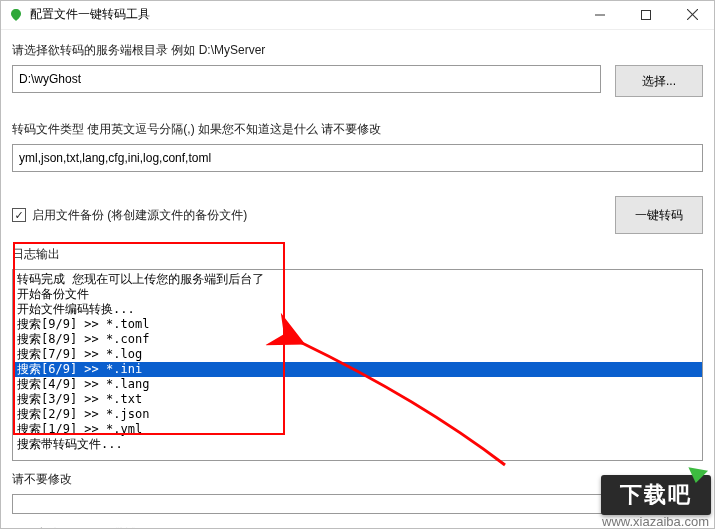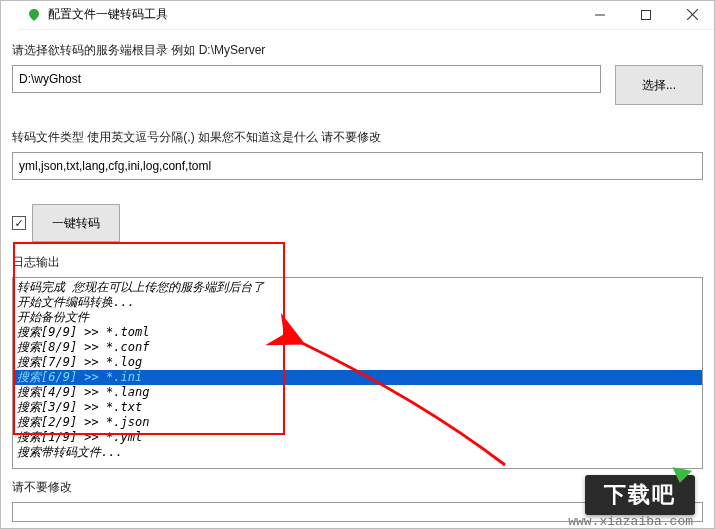--- a/index.html
+++ b/index.html
@@ -17,21 +17,20 @@
 
   
   .titlebar {
     height:30px;
     display:flex;
     align-items:center;
     padding:0 0 0 8px;
     border-bottom:1px solid #eee;
     background:#fff;
     user-select:none;
-    margin-left:18px;
   }
   .titlebar .app-icon {
     width:16px; height:16px; margin-right:6px;
     display:flex; align-items:center; justify-content:center;
   }
   .titlebar .title { flex:0 0 auto; color:#000; }
   .titlebar .spacer { flex:1 1 auto; }
   .win-btn {
     width:46px; height:30px;
     display:flex; align-items:center; justify-content:center;
@@ -56,21 +55,21 @@
     flex:1 1 auto;
     height:28px;
     padding:2px 6px;
     border:1px solid #999;
     background:#fff;
     font: inherit;
     color:#000;
   }
   .btn {
     flex:0 0 88px;
-    height:40px;
+    height:32px;
     border:1px solid #a8a8a8;
     background:#e6e6e6;
     display:flex; align-items:center; justify-content:center;
     font:inherit;
     color:#000;
     cursor:pointer;
   }
 
   .check-row {
     display:flex;
@@ -98,25 +97,24 @@
     line-height:15px;
     color:#000;
     overflow:hidden;
     position:relative;
     padding:2px 0;
   }
   .log-line {
     white-space:pre;
     padding:0 4px;
     height:15px;
-    font-style:italic;
   }
   .log-line.selected {
     background:#0a5fce;
-    color:#7dd3fc;
+    color:#ffffff;
   }
   
   .red-highlight {
     position:absolute;
     left:13px; top:242px;
     width:272px; height:193px;
     border:2px solid #fe0404;
     pointer-events:none;
     z-index:20;
   }
@@ -135,25 +133,24 @@
   .status-bar {
     width:100%;
     text-align:left;
     font-weight:700;
     padding:6px 0 4px 0;
   }
 
   
   .watermark {
     position:absolute;
-    right:20px; bottom:0;
+    right:4px; bottom:0;
     width:110px; height:54px;
     pointer-events:none;
     z-index:30;
-    font-family:Liberation Mono, monospace;
   }
   .wm-badge {
     position:absolute; right:0; top:0;
     width:110px; height:40px;
     background:#2a2a2a;
     border-radius:3px;
     box-shadow:0 2px 4px rgba(0,0,0,.35);
     color:#fff;
     font-weight:900;
     font-size:22px;
@@ -216,29 +213,30 @@
     <button class="btn">选择...</button>
   </div>
 
   <div class="label">转码文件类型 使用英文逗号分隔(,) 如果您不知道这是什么 请不要修改</div>
   <div class="row">
     <input class="text-input" type="text" value="yml,json,txt,lang,cfg,ini,log,conf,toml" style="">
   </div>
 
   <div class="check-row">
     <span class="checkbox">✓</span>
+    <span class="check-label">启用文件备份 (将创建源文件的备份文件)</span>
     <button class="btn btn-convert">一键转码</button>
   </div>
 
   <div class="label">日志输出</div>
 
   <div class="log-box" id="logbox">
       <div class="log-line">转码完成 您现在可以上传您的服务端到后台了</div>
+      <div class="log-line">开始备份文件</div>
       <div class="log-line">开始文件编码转换...</div>
-      <div class="log-line">开始备份文件</div>
       <div class="log-line">搜索[9/9] &gt;&gt; *.toml</div>
       <div class="log-line">搜索[8/9] &gt;&gt; *.conf</div>
       <div class="log-line">搜索[7/9] &gt;&gt; *.log</div>
       <div class="log-line selected">搜索[6/9] &gt;&gt; *.ini</div>
       <div class="log-line">搜索[4/9] &gt;&gt; *.lang</div>
       <div class="log-line">搜索[3/9] &gt;&gt; *.txt</div>
       <div class="log-line">搜索[2/9] &gt;&gt; *.json</div>
       <div class="log-line">搜索[1/9] &gt;&gt; *.yml</div>
       <div class="log-line">搜索带转码文件...</div>
     </div>

